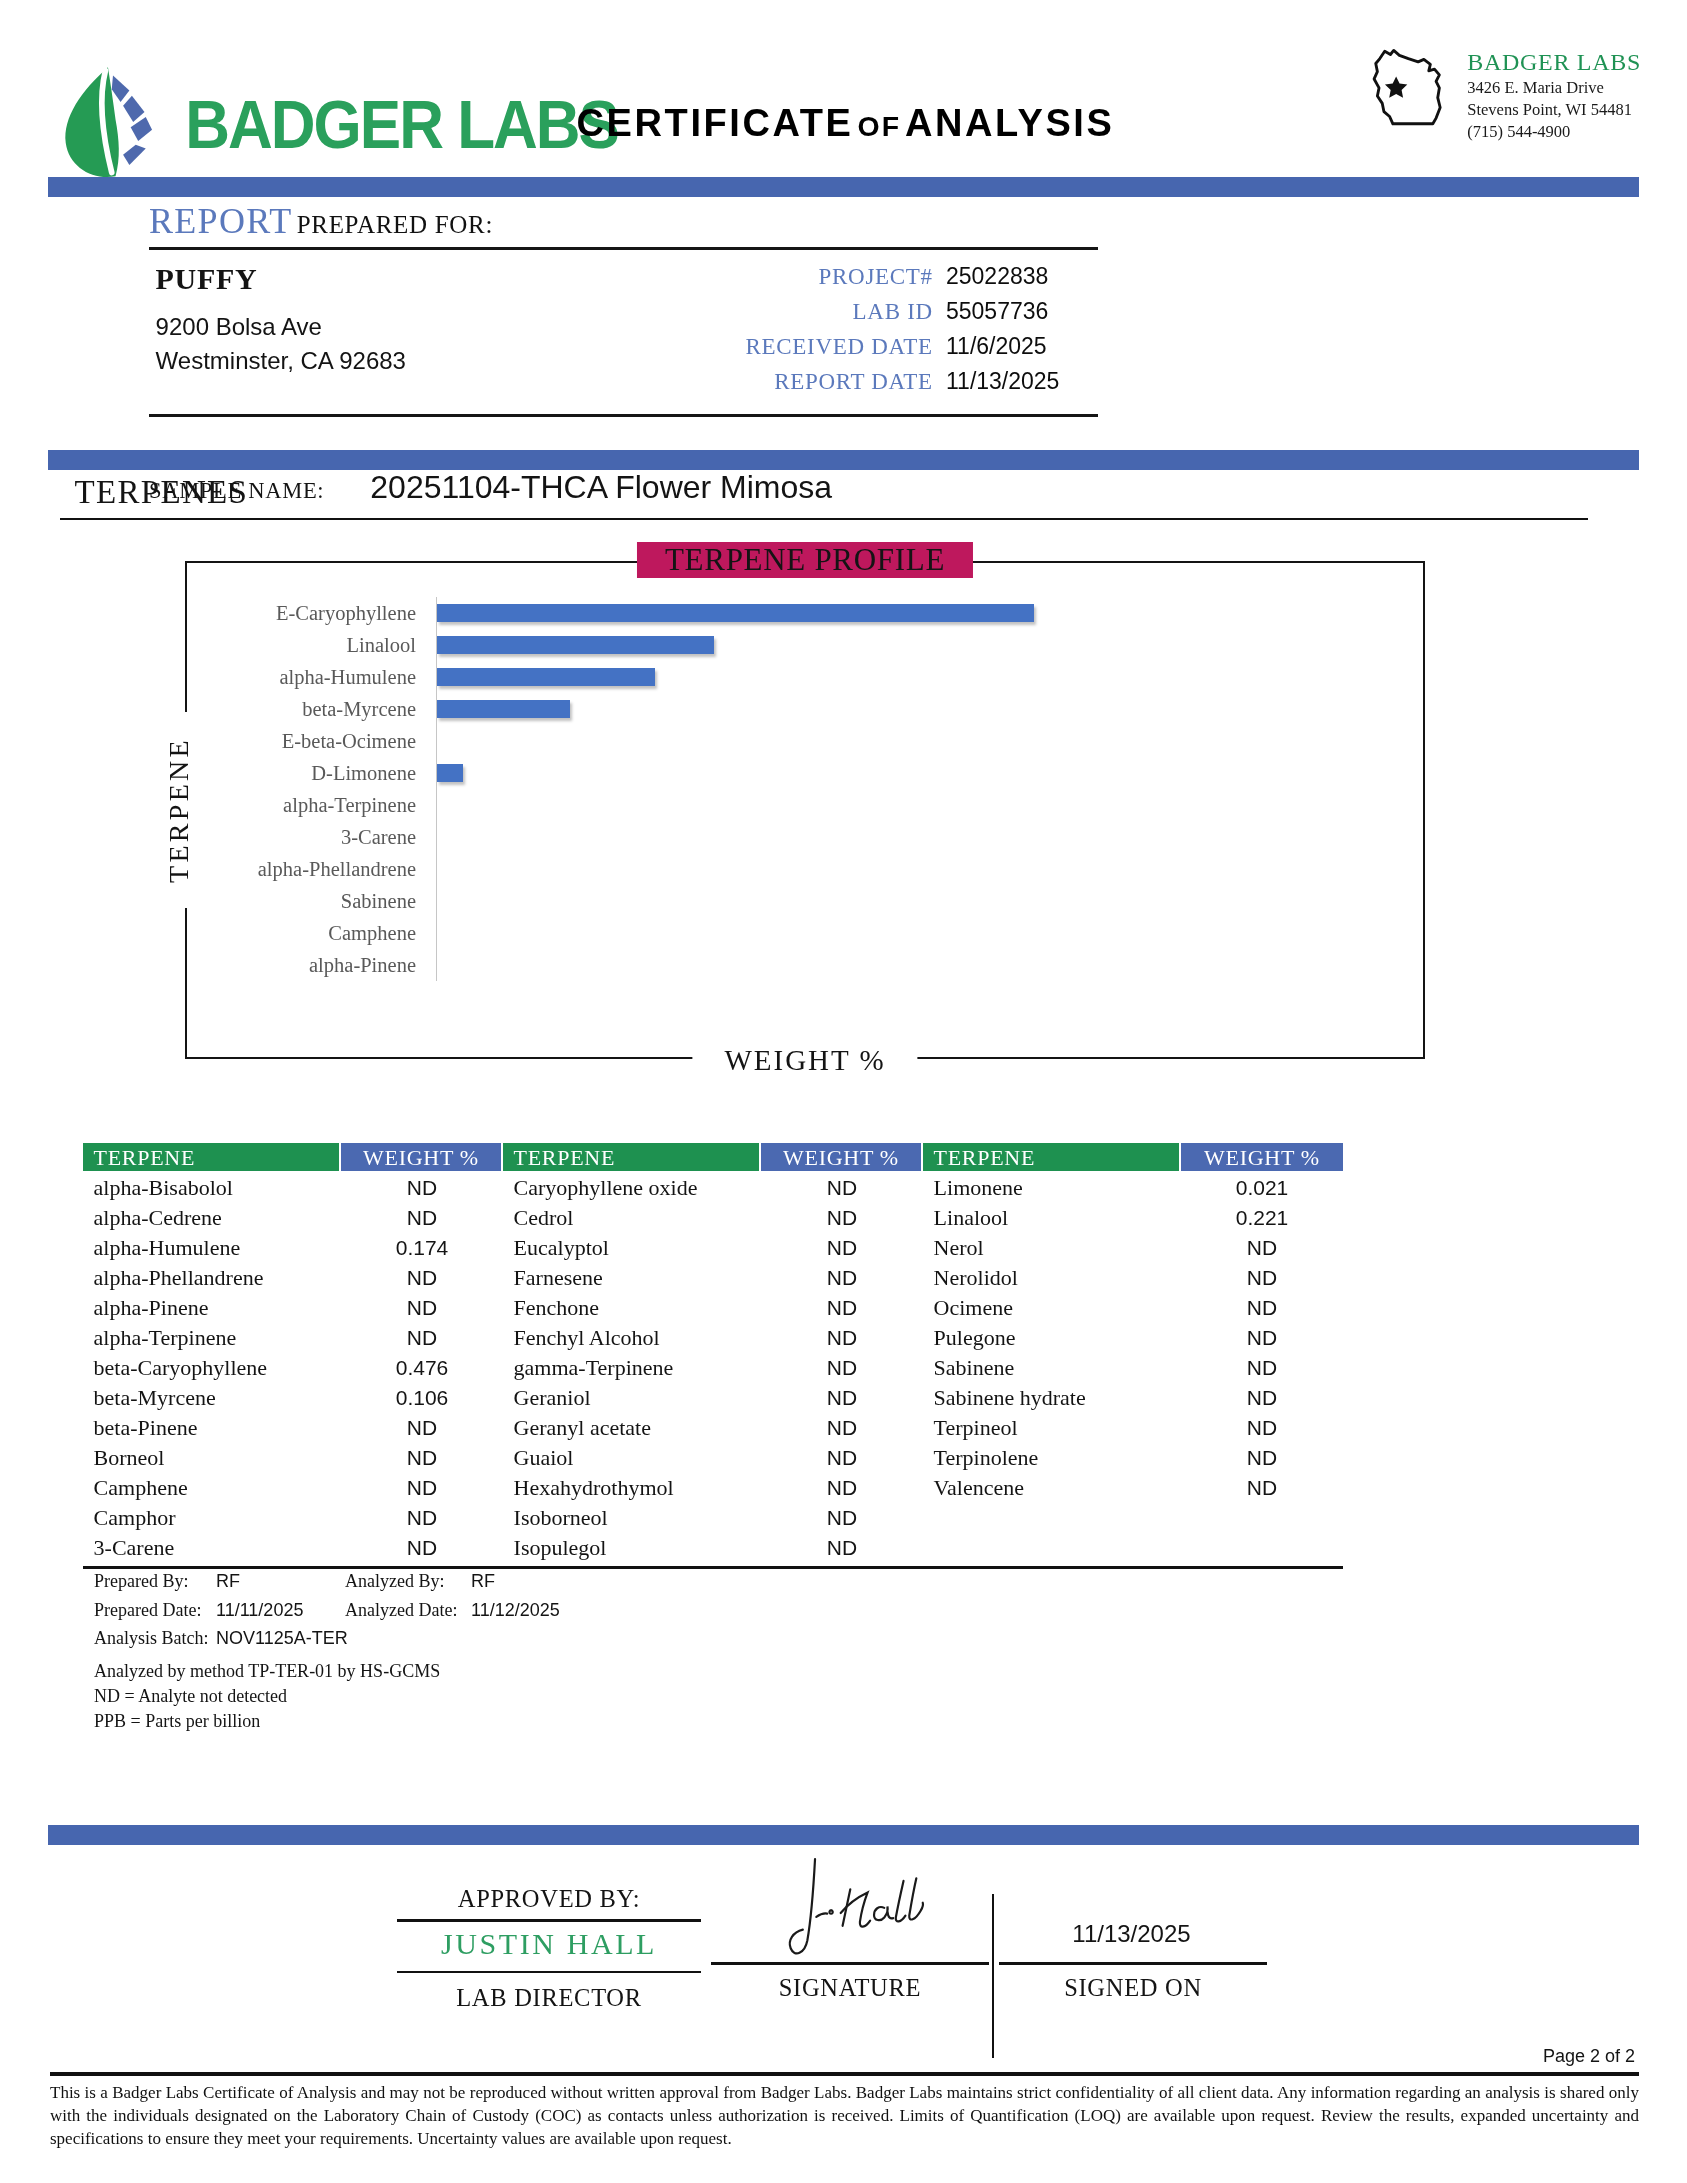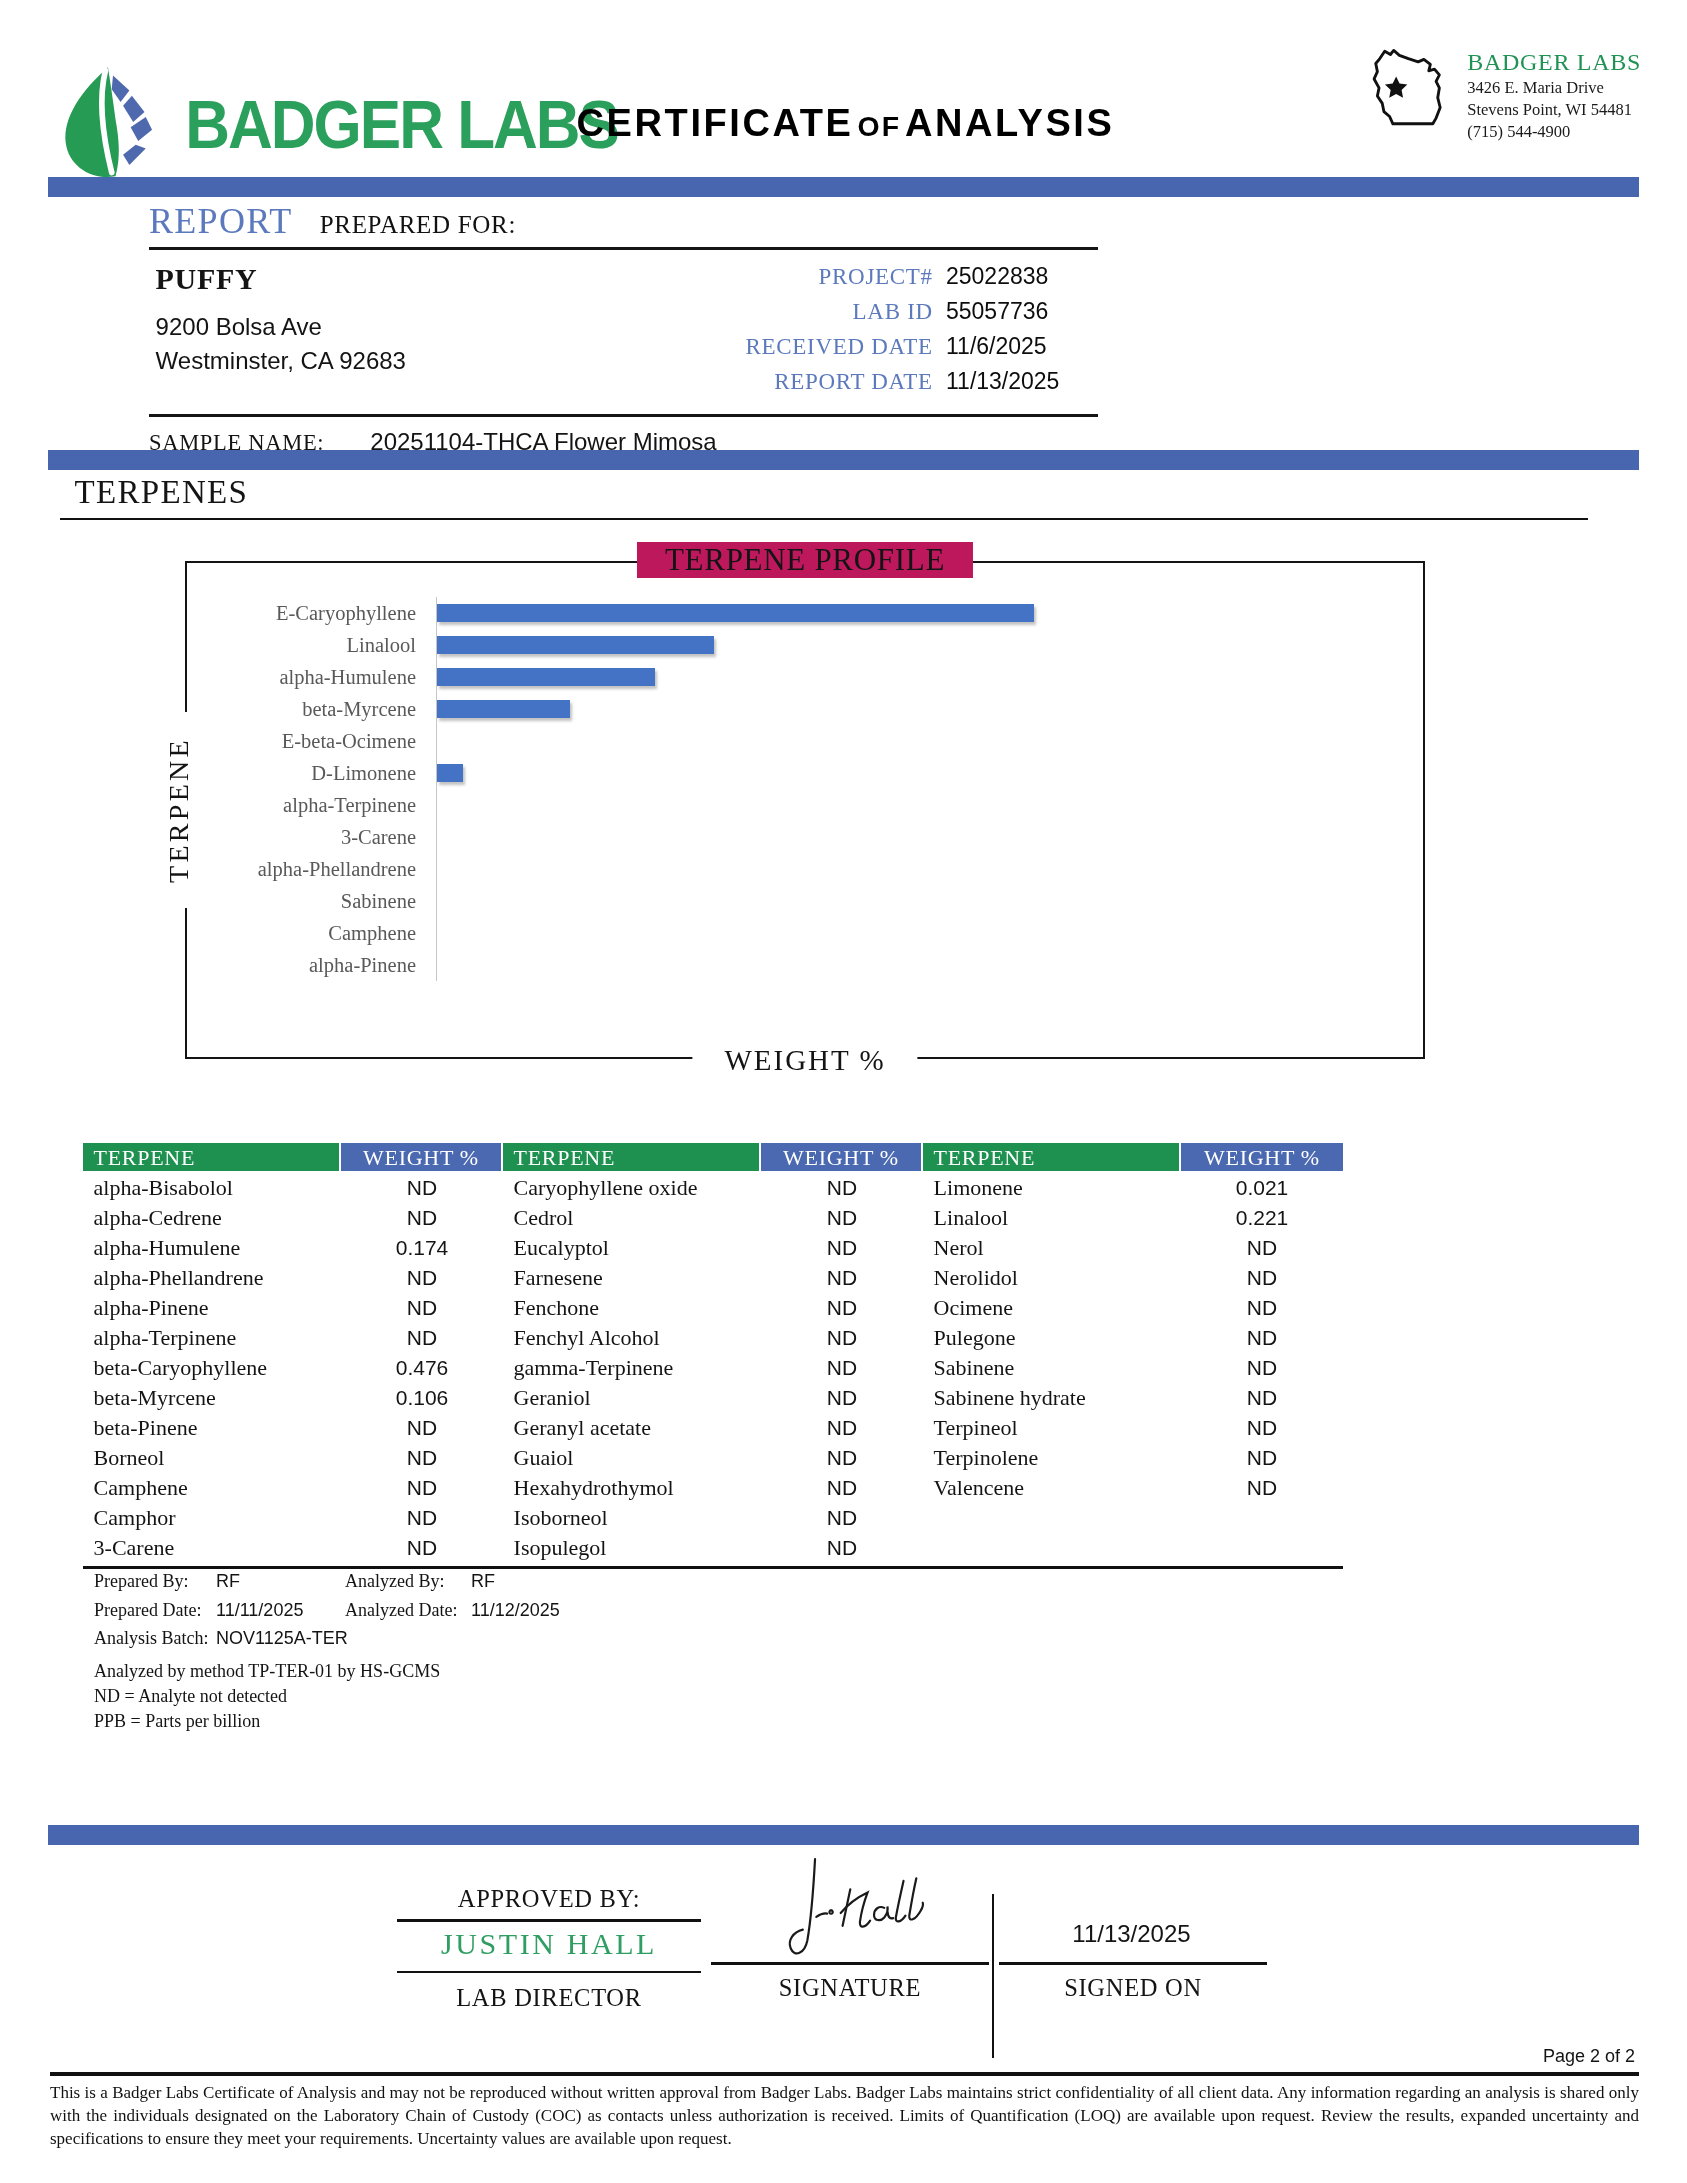--- a/index.html
+++ b/index.html
@@ -23,33 +23,33 @@
   .lab-line{font-size:16.5px;line-height:22px;color:#1a1a1a;}
 
   
   .bluebar{position:absolute;left:48px;width:1591px;height:20px;background:#4766AF;}
   .bar1{top:177px;} .bar2{top:450px;} .bar3{top:1825px;}
 
   
   .report{position:absolute;top:200px;left:149px;width:949px;}
   .rep-head{display:flex;align-items:baseline;}
   .rep-word{font-size:36px;color:#5B79BC;letter-spacing:1.3px;}
-  .rep-sub{font-size:25px;color:#111;margin-left:27px;letter-spacing:0.7px;}
+  .rep-sub{font-size:25px;color:#111;margin-left:4px;letter-spacing:0.7px;}
   .rep-rule{height:2.6px;background:#151515;margin-top:5.3px;}
   .rep-rule.thick{height:3.3px;}
   .rep-body{display:flex;justify-content:space-between;padding:5.3px 0 9.3px 6.6px;}
   .client-name{font-size:30px;font-weight:bold;margin:6.6px 0 14.6px 0;letter-spacing:0.7px;}
   .client-line{font-family:"Liberation Sans",sans-serif;font-size:24px;line-height:34px;}
   .meta{width:437px;padding-top:4px;}
   .meta-row{display:flex;line-height:35px;align-items:center;}
   .meta-label{flex:1;text-align:right;font-size:23px;color:#5B79BC;letter-spacing:0.7px;}
   .meta-value{width:152px;padding-left:13.2px;font-family:"Liberation Sans",sans-serif;font-size:23px;color:#0d0d0d;}
   .sample-row{display:flex;align-items:baseline;padding-top:10.6px;}
   .sample-label{font-size:22.5px;letter-spacing:0.7px;}
-  .sample-value{font-family:"Liberation Sans",sans-serif;font-size:24px;margin-left:46px;}
+  .sample-value{font-family:"Liberation Sans",sans-serif;font-size:32px;margin-left:46px;margin-top:41px;}
 
   
   .section-title{position:absolute;top:474px;left:60px;width:1528px;font-size:33px;
                  letter-spacing:1.3px;border-bottom:2.6px solid #111;padding:0 0 6.6px 14.6px;box-sizing:border-box;}
 
   
   .chart-frame{position:absolute;top:561px;left:185px;width:1240px;height:498px;
                border:2.6px solid #141414;box-sizing:border-box;}
   .chart-title{position:absolute;top:-21px;left:50%;transform:translateX(-50%);
                background:#be185d;padding:0 28px;font-size:31px;letter-spacing:0.7px;white-space:nowrap;}

